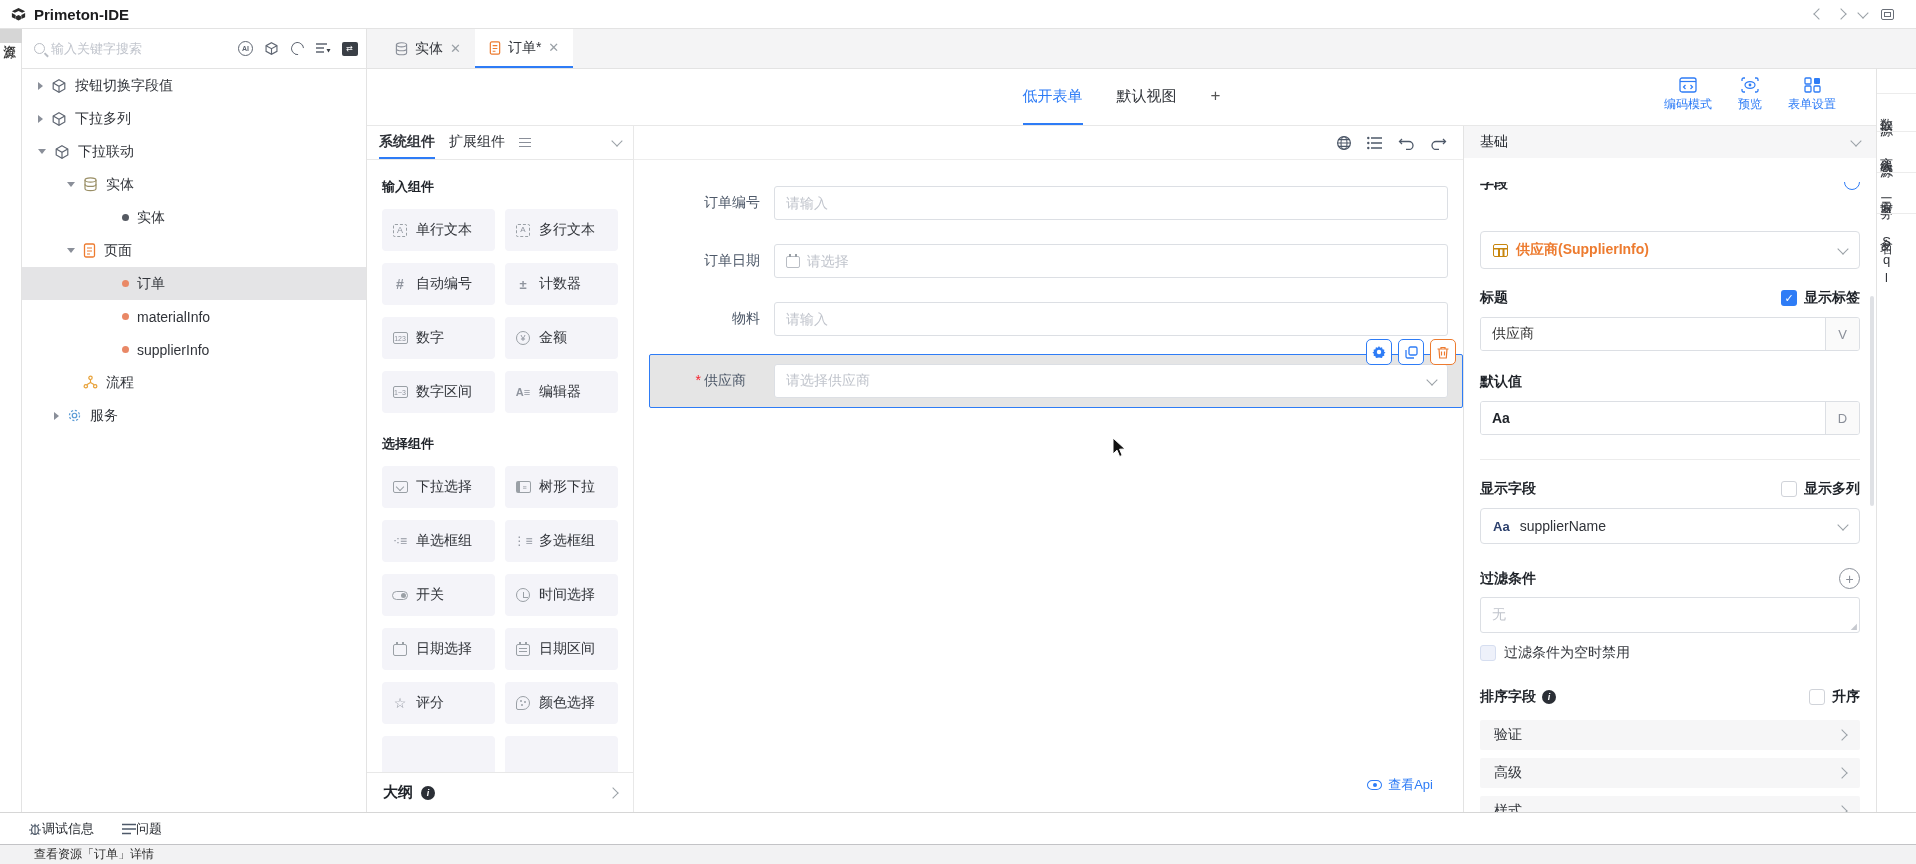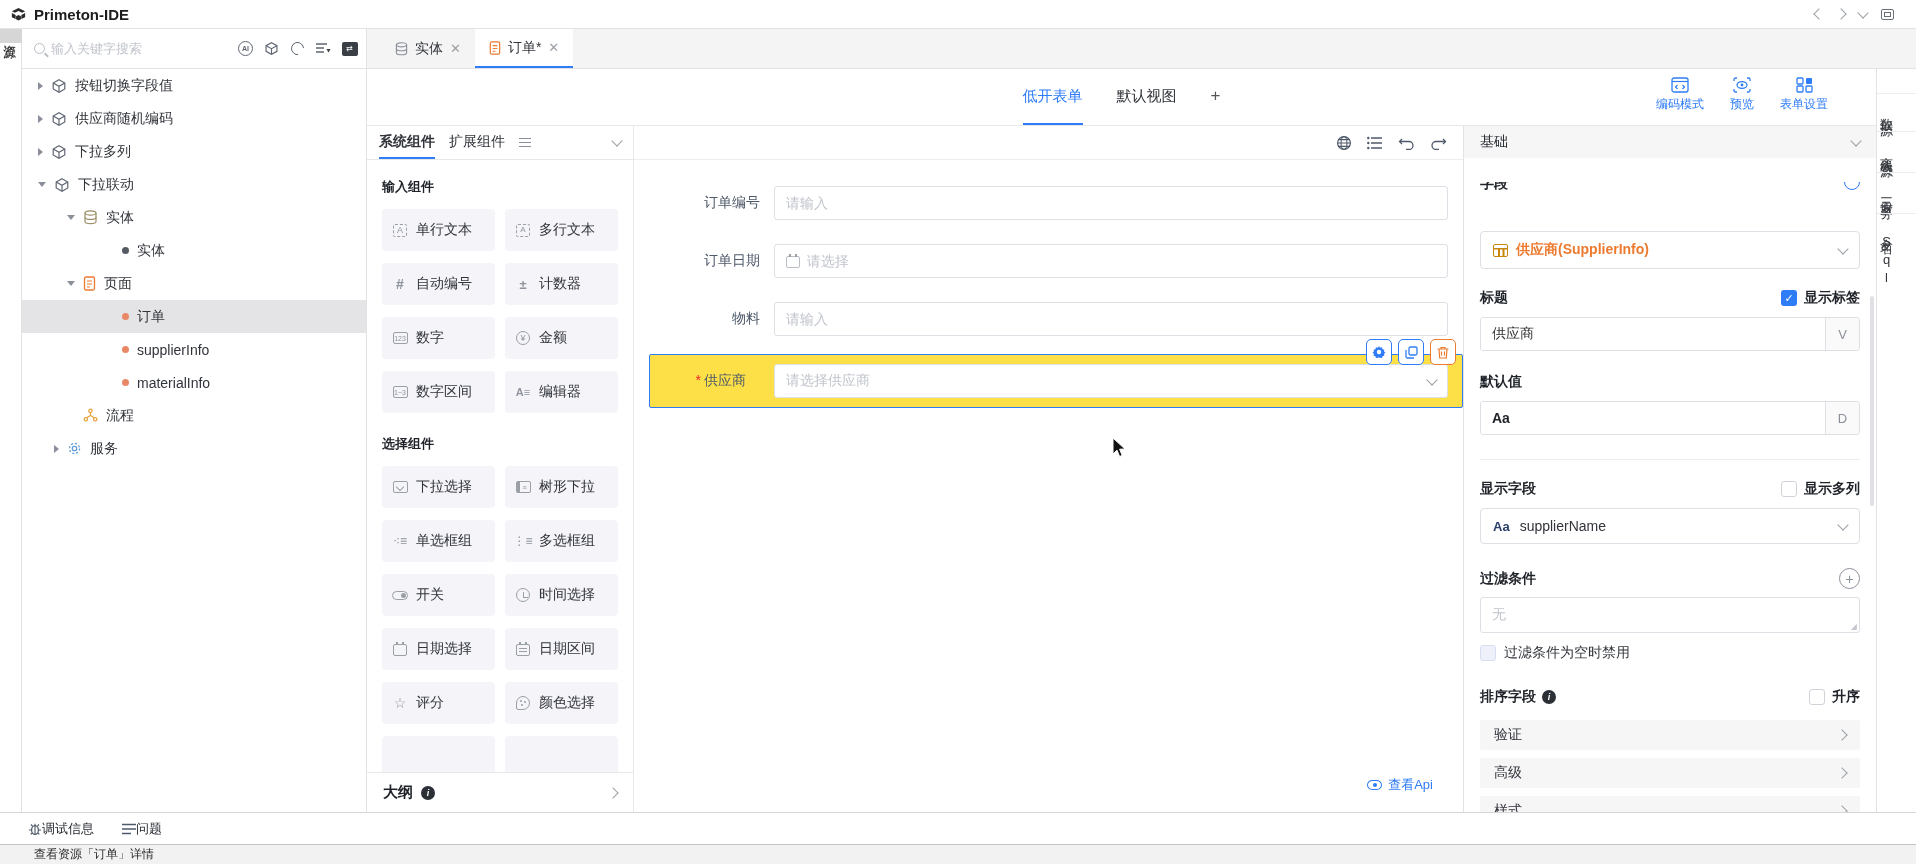--- a/index.html
+++ b/index.html
@@ -58,21 +58,21 @@
   .dot.orange { background:#e98866; }
   .dot.dark { background:#555a62; }
   .ind0 { padding-left:16px; } .ind1 { padding-left:45px; } .ind2 { padding-left:100px; }
 
   
   .canvashead { height:57px; flex:none; border-bottom:1px solid #e8e8e8; position:relative; display:flex; align-items:center; justify-content:center; background:#fff; }
   .viewtabs { display:flex; align-items:center; gap:34px; height:100%; }
   .vtab { height:100%; display:flex; align-items:center; font-size:15px; color:#31343a; border-bottom:2px solid transparent; }
   .vtab.active { color:#2e7cf6; border-bottom-color:#2e7cf6; }
   .vtab.add { font-size:17px; color:#555; }
-  .headactions { position:absolute; right:48px; top:8px; display:flex; gap:26px; }
+  .headactions { position:absolute; right:40px; top:8px; display:flex; gap:26px; }
   .haction { display:flex; flex-direction:column; align-items:center; gap:3px; color:#2e7cf6; font-size:12px; }
 
   
   .palette { width:267px; flex:none; border-right:1px solid #e8e8e8; background:#fff; }
   .pal-tabs { height:34px; flex:none; border-bottom:1px solid #e8e8e8; display:flex; align-items:center; padding:0 12px; gap:14px; }
   .pal-tab { font-size:14px; color:#31343a; height:100%; display:flex; align-items:center; border-bottom:2px solid transparent; }
   .pal-tab.active { font-weight:bold; border-bottom-color:#2e7cf6; }
   .pal-lines { width:12px; height:9px; border-top:1.5px solid #8a8f99; border-bottom:1.5px solid #8a8f99; position:relative; }
   .pal-lines::after { content:""; position:absolute; left:0; top:2.5px; width:12px; height:1.5px; background:#8a8f99; }
   .pal-scroll { overflow:hidden; padding:0 15px; }
@@ -100,21 +100,21 @@
   .canvas { background:#fff; position:relative; }
   .ctoolbar { height:34px; flex:none; border-bottom:1px solid #ededed; display:flex; align-items:center; justify-content:flex-end; gap:15px; padding-right:16px; color:#4e5969; }
   .cticon { display:inline-flex; }
   .formarea { padding-top:26px; }
   .frow { display:flex; align-items:center; margin:0 15px 24px 16px; }
   .flabel { width:110px; text-align:right; margin-right:14px; flex:none; color:#4e5969; font-size:14px; }
   .finput { flex:1; height:34px; border:1px solid #dcdfe4; border-radius:3px; display:flex; align-items:center; padding:0 11px; gap:7px; background:#fff; }
   .finput input { border:none; outline:none; width:100%; font-size:14px; color:#333; background:transparent; }
   .finput input::placeholder { color:#c0c4cc; }
   .req { color:#f5222d; margin-right:3px; }
-  .selwrap { position:relative; border:1.5px solid #2e7cf6; border-radius:2px; margin:0 0 0 15px; padding:9px 14px 9px 0; display:flex; align-items:center; background:#fde047; }
+  .selwrap { position:relative; border:1.5px solid #2e7cf6; border-radius:2px; margin:0 0 0 15px; padding:9px 14px 9px 0; display:flex; align-items:center; background:#e5e5e5; }
   .selwrap .flabel { width:96px; }
   .fselect { flex:1; height:34px; border:1px solid #dcdfe4; border-radius:3px; display:flex; align-items:center; padding:0 11px; color:#c0c4cc; font-size:14px; background:#fff; }
   .fselect .ph { flex:1; }
   .floatbtns { position:absolute; top:-16px; right:6px; display:flex; gap:6px; }
   .fbtn { width:26px; height:26px; border-radius:5px; background:#fff; display:flex; align-items:center; justify-content:center; }
   .fbtn.blue { border:1px solid #2e7cf6; color:#2e7cf6; }
   .fbtn.orange { border:1px solid #ed7b2f; color:#ed7b2f; }
   .api-row { position:absolute; right:30px; bottom:18px; display:flex; align-items:center; gap:6px; color:#2e7cf6; font-size:13px; }
   .eye { width:15px; height:10px; border:1.3px solid #2e7cf6; border-radius:70% 70% 70% 70% / 100% 100% 100% 100%; position:relative; }
   .eye::after { content:""; position:absolute; left:4.5px; top:2px; width:4px; height:4px; border-radius:50%; background:#2e7cf6; }
@@ -265,30 +265,20 @@
             <span>按钮切换字段值</span>
           </div>
           <div class="trow ind0">
             <span class="caret cl"></span>
             <span class="ti">
                 <svg width="16" height="16" viewBox="0 0 16 16">
                   <path d="M8 1.8 13.8 5v6L8 14.2 2.2 11V5z" fill="none" stroke="#5f6672" stroke-width="1.2"></path>
                   <path d="M2.2 5 8 8.2 13.8 5M8 8.2v6" fill="none" stroke="#5f6672" stroke-width="1.2"></path>
                 </svg>
               </span>
-            <span>供应商随机编码</span>
-          </div>
-          <div class="trow ind0">
-            <span class="caret cl"></span>
-            <span class="ti">
-                <svg width="16" height="16" viewBox="0 0 16 16">
-                  <path d="M8 1.8 13.8 5v6L8 14.2 2.2 11V5z" fill="none" stroke="#5f6672" stroke-width="1.2"></path>
-                  <path d="M2.2 5 8 8.2 13.8 5M8 8.2v6" fill="none" stroke="#5f6672" stroke-width="1.2"></path>
-                </svg>
-              </span>
             <span>下拉多列</span>
           </div>
           <div class="trow ind0">
             <span class="caret cd"></span>
             <span class="ti">
                 <svg width="16" height="16" viewBox="0 0 16 16">
                   <path d="M8 1.8 13.8 5v6L8 14.2 2.2 11V5z" fill="none" stroke="#5f6672" stroke-width="1.2"></path>
                   <path d="M2.2 5 8 8.2 13.8 5M8 8.2v6" fill="none" stroke="#5f6672" stroke-width="1.2"></path>
                 </svg>
               </span>
@@ -318,25 +308,25 @@
                 </svg>
               </span>
             <span>页面</span>
           </div>
           <div class="trow ind2 sel">
             <span class="dot orange"></span>
             <span>订单</span>
           </div>
           <div class="trow ind2">
             <span class="dot orange"></span>
-            <span>supplierInfo</span>
+            <span>materialInfo</span>
           </div>
           <div class="trow ind2">
             <span class="dot orange"></span>
-            <span>materialInfo</span>
+            <span>supplierInfo</span>
           </div>
           <div class="trow ind1">
             <span style="width:8px;"></span>
             <span class="ti">
                 <svg width="15" height="15" viewBox="0 0 16 16">
                   <circle cx="8" cy="3" r="1.8" fill="none" stroke="#e8a23a" stroke-width="1.3"></circle>
                   <circle cx="3" cy="12" r="1.8" fill="none" stroke="#e8a23a" stroke-width="1.3"></circle>
                   <circle cx="13" cy="12" r="1.8" fill="none" stroke="#e8a23a" stroke-width="1.3"></circle>
                   <path d="M8 5v3M8 8 4 10.5M8 8l4 2.5" stroke="#e8a23a" stroke-width="1.2" fill="none"></path>
                 </svg>

